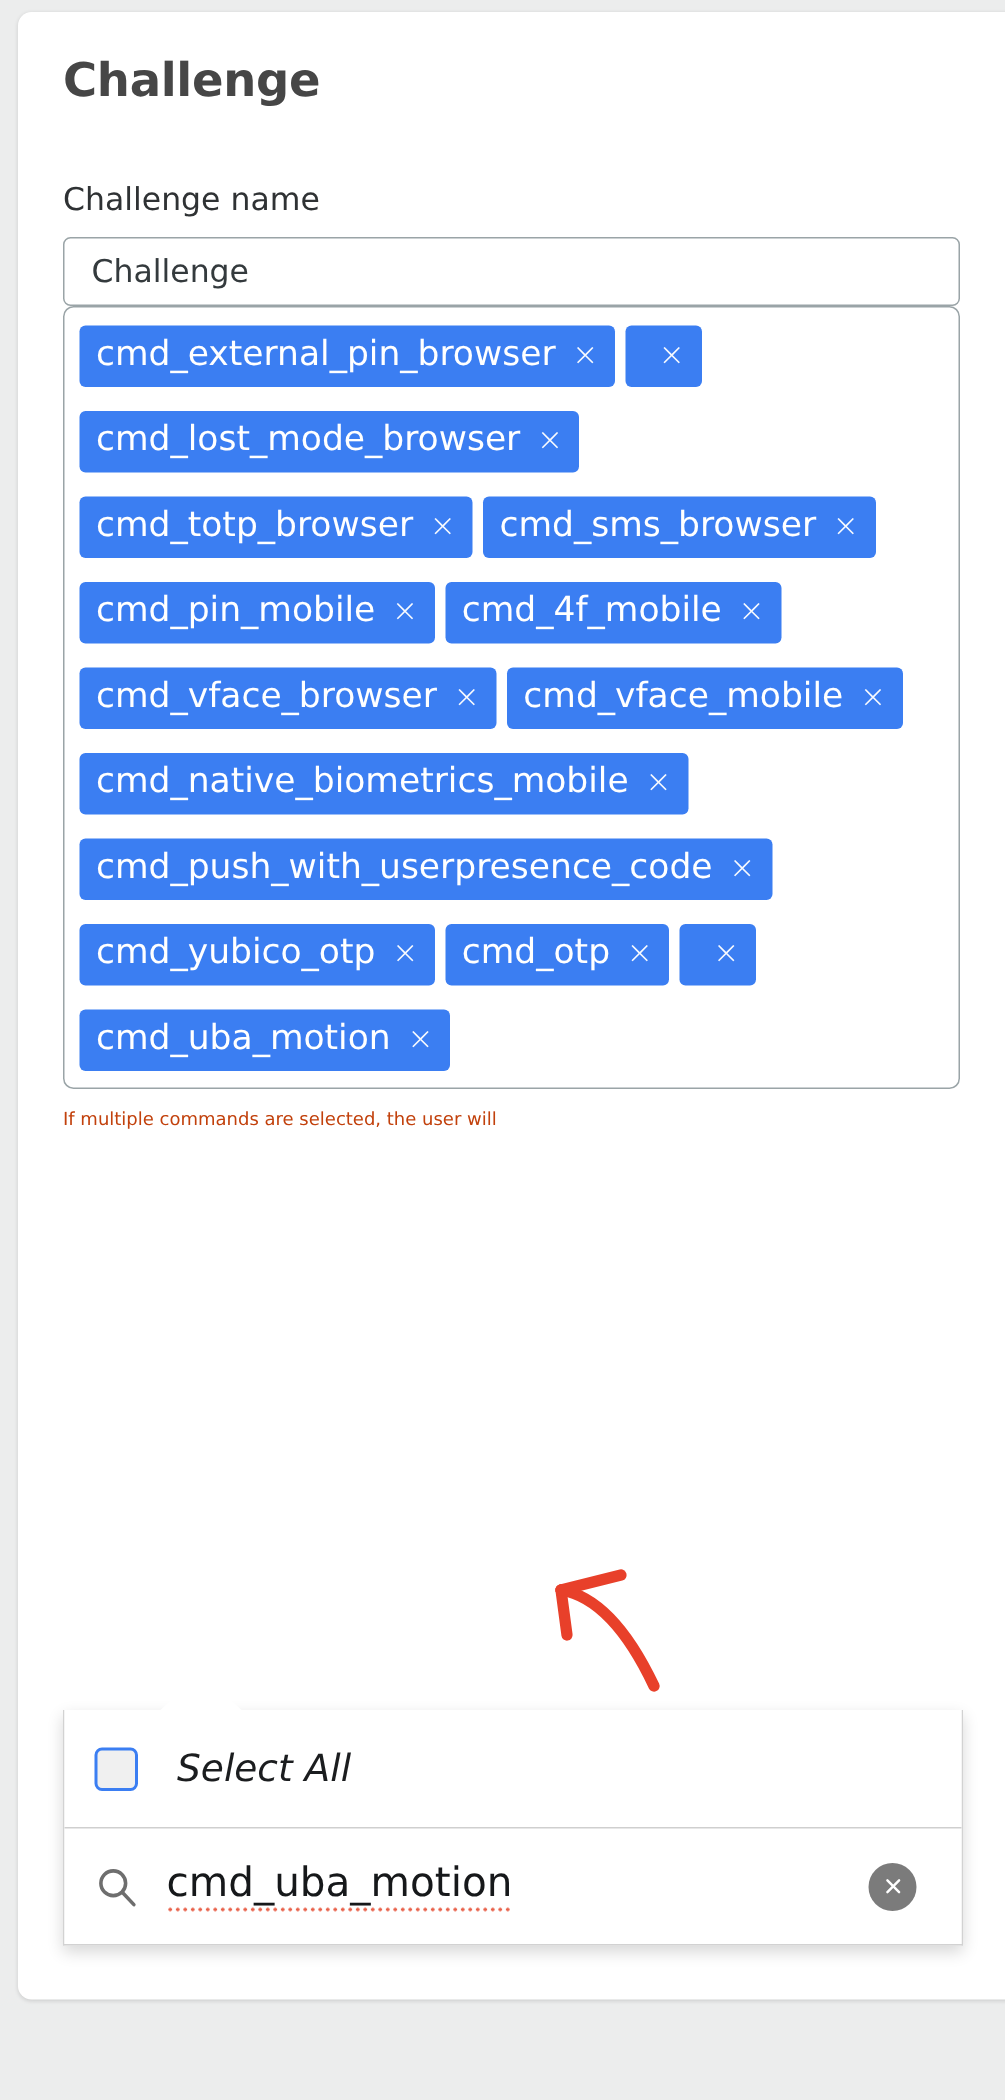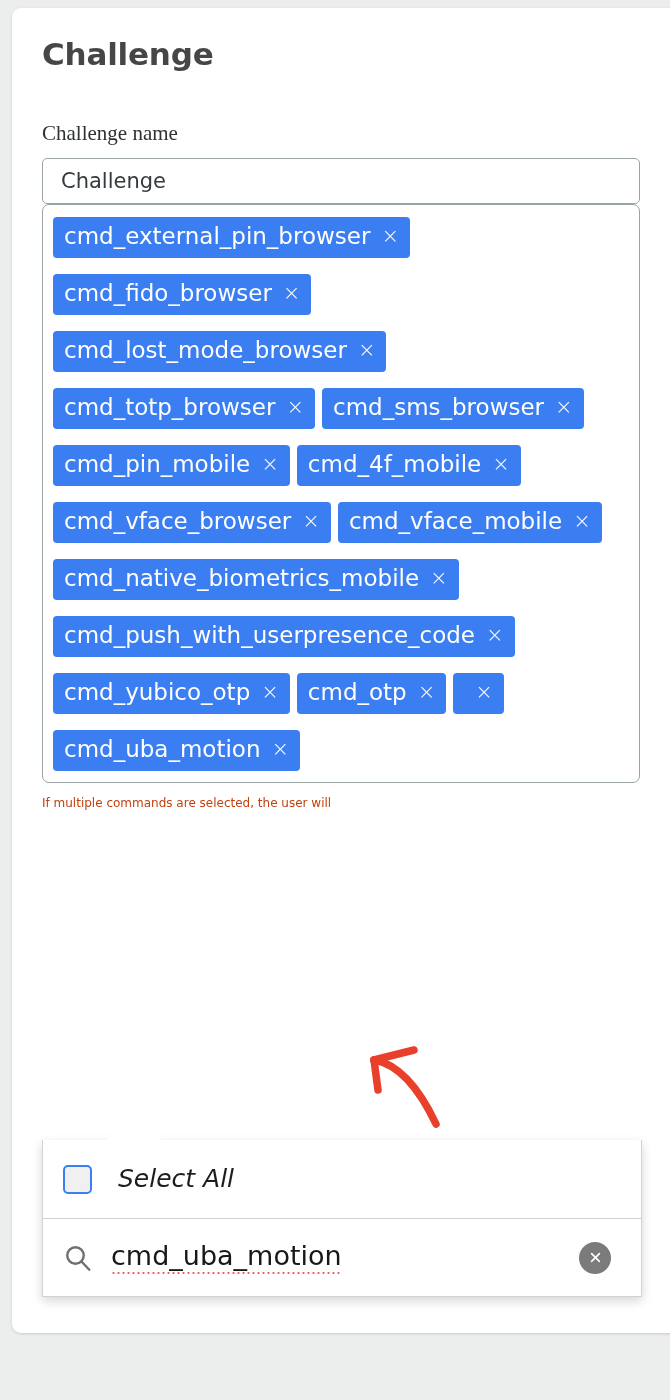--- a/index.html
+++ b/index.html
@@ -54,21 +54,20 @@
   }
 
   
   .field-label {
     font-size: 21px;
     color: #2f3234;
     font-weight: normal;
     margin-top: 48px;
     margin-bottom: 12px;
     line-height: 1.2;
-    font-family: Liberation Serif, serif;
   }
 
   
   .text-input {
     box-sizing: border-box;
     display: block;
     width: 598px;
     height: 46px;
     border: 1px solid #9aa4a7;
     border-radius: 5px;
@@ -260,21 +259,20 @@
 
       <input class="text-input" type="text" value="Challenge" style="">
 
 
       <div class="chips-box" id="chips-box">
           <span class="chip">
             <span class="chip-label">cmd_external_pin_browser</span>
             <span class="chip-x">×</span>
           </span>
           <span class="chip">
-            <span class="chip-label">cmd_fido_browser</span>
             <span class="chip-x">×</span>
           </span>
           <span class="chip">
             <span class="chip-label">cmd_lost_mode_browser</span>
             <span class="chip-x">×</span>
           </span>
           <span class="chip">
             <span class="chip-label">cmd_totp_browser</span>
             <span class="chip-x">×</span>
           </span>

